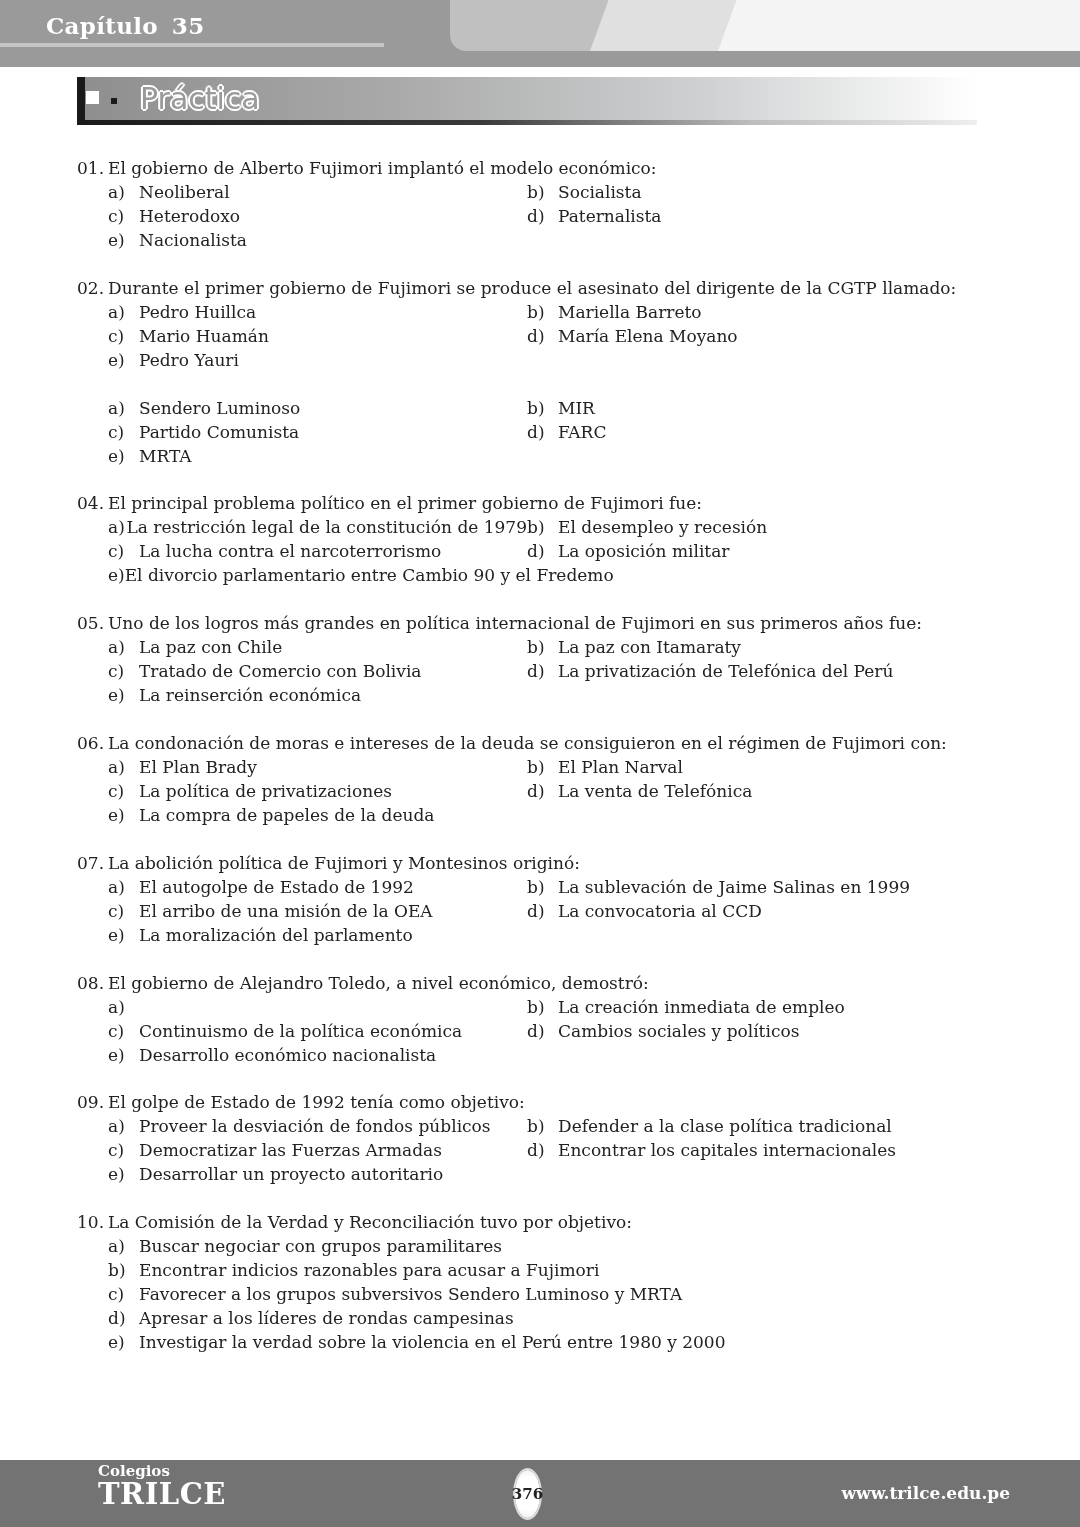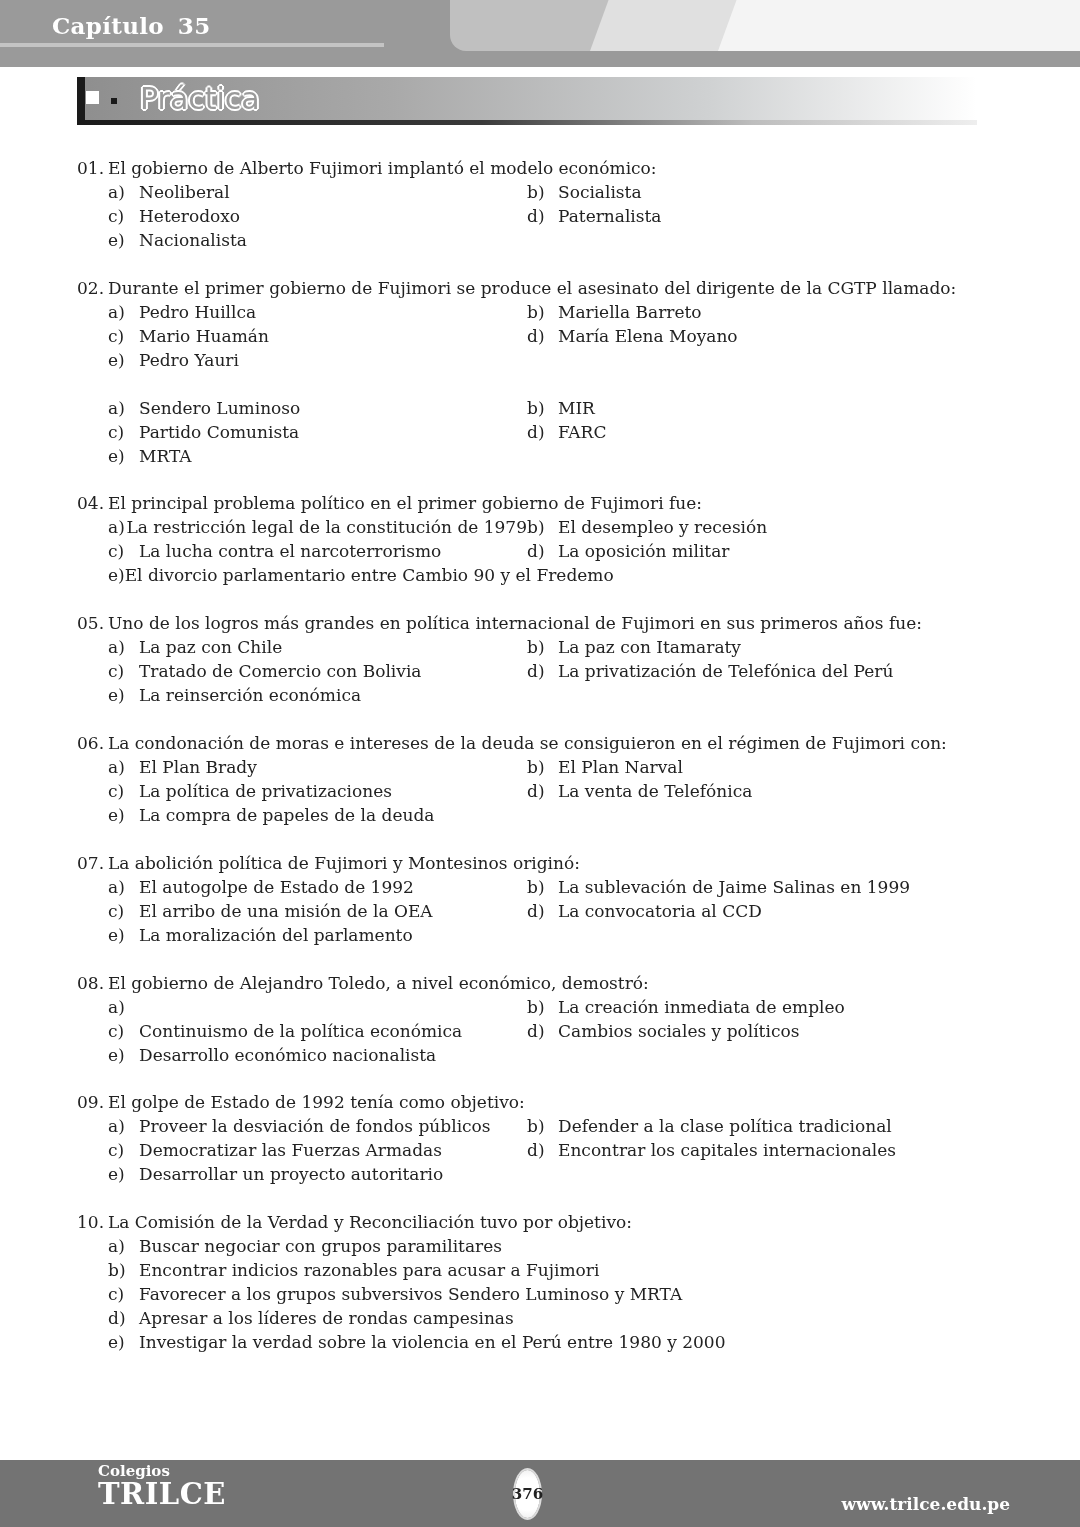--- a/index.html
+++ b/index.html
@@ -23,21 +23,21 @@
     }
     .top-band .slab3 {
       position: absolute; left: 718px; top: 0; width: 420px; height: 51px;
       background: #f4f4f4; transform: skewX(-20deg); transform-origin: bottom left;
     }
     .top-band .underline {
       position: absolute; left: 0; top: 43px; width: 384px; height: 4px; background: #c4c4c4;
     }
     .chapter-title {
       position: absolute; left: 46px; top: 12px; font-family: "DejaVu Serif", serif;
-      font-weight: bold; font-size: 23px; color: #ffffff; letter-spacing: 0.3px; margin-left: 6px;
+      font-weight: bold; font-size: 23px; color: #ffffff; letter-spacing: 0.3px;
     }
     .chapter-title .num { margin-left: 14px; }
 
     
     .section-banner {
       position: absolute; left: 77px; top: 77px; width: 900px; height: 48px;
       background: linear-gradient(to right, #8e8e8e 0%, #a9a9a9 35%, #cfd1d2 70%, #ffffff 100%);
     }
     .section-banner .bottom-line {
       position: absolute; left: 0; bottom: 0; width: 100%; height: 5px;
@@ -84,21 +84,21 @@
     .brand .big { font-size: 29px; display: block; letter-spacing: 0.5px; margin-top: 1px; }
     .page-badge {
       position: absolute; left: 515px; top: 10px; width: 25px; height: 48px; border-radius: 50%;
       background: radial-gradient(circle, #ffffff 60%, #ececec 100%);
       box-shadow: 0 0 0 2px #dcdcdc;
       display: flex; align-items: center; justify-content: center;
       font-family: "DejaVu Serif", serif; font-weight: bold; font-size: 15px; color: #222;
     }
     .website {
       position: absolute; right: 70px; top: 23px; color: #ffffff; font-family: "DejaVu Serif", serif;
-      font-weight: bold; font-size: 17px; margin-top: 11px;
+      font-weight: bold; font-size: 17px;
     }
   </style>
 </head>
 <body>
 
 <div class="top-band">
   <div class="slab1"></div>
   <div class="slab2"></div>
   <div class="slab3"></div>
   <div class="underline"></div>

